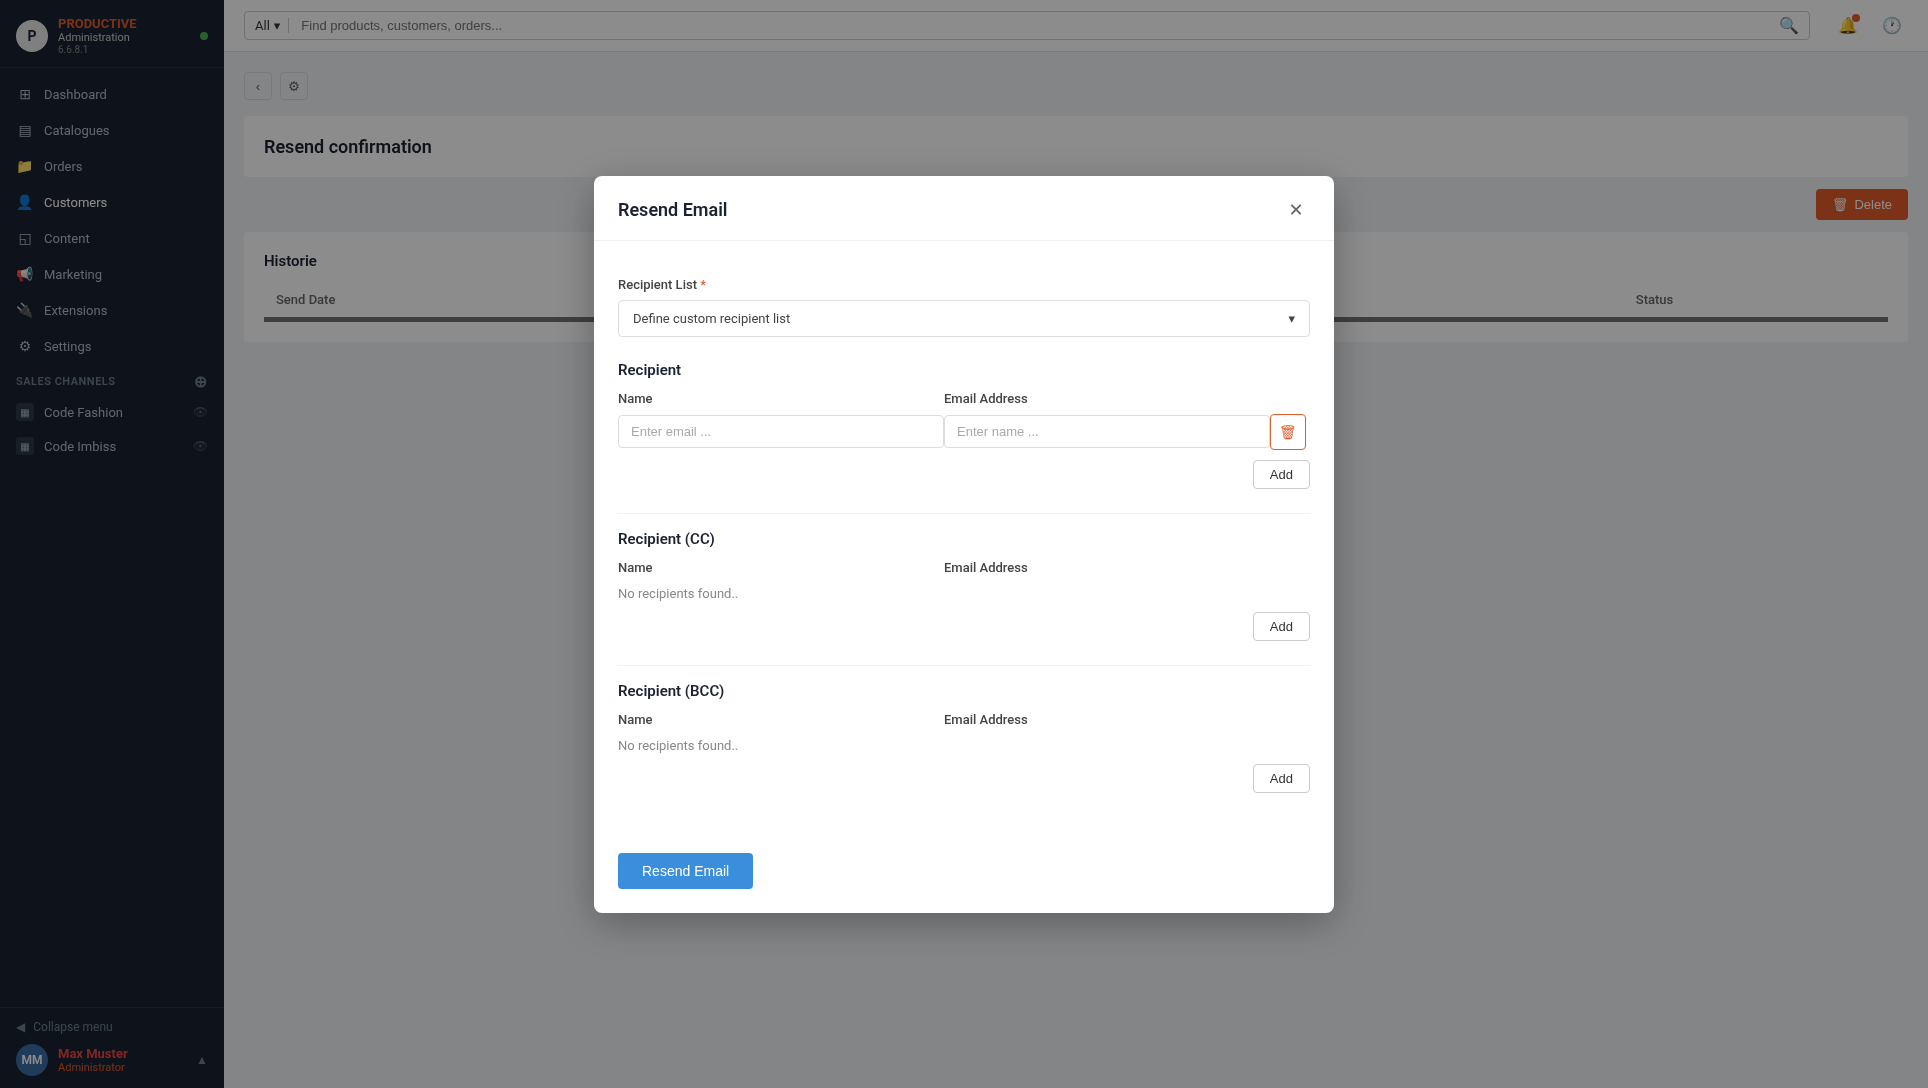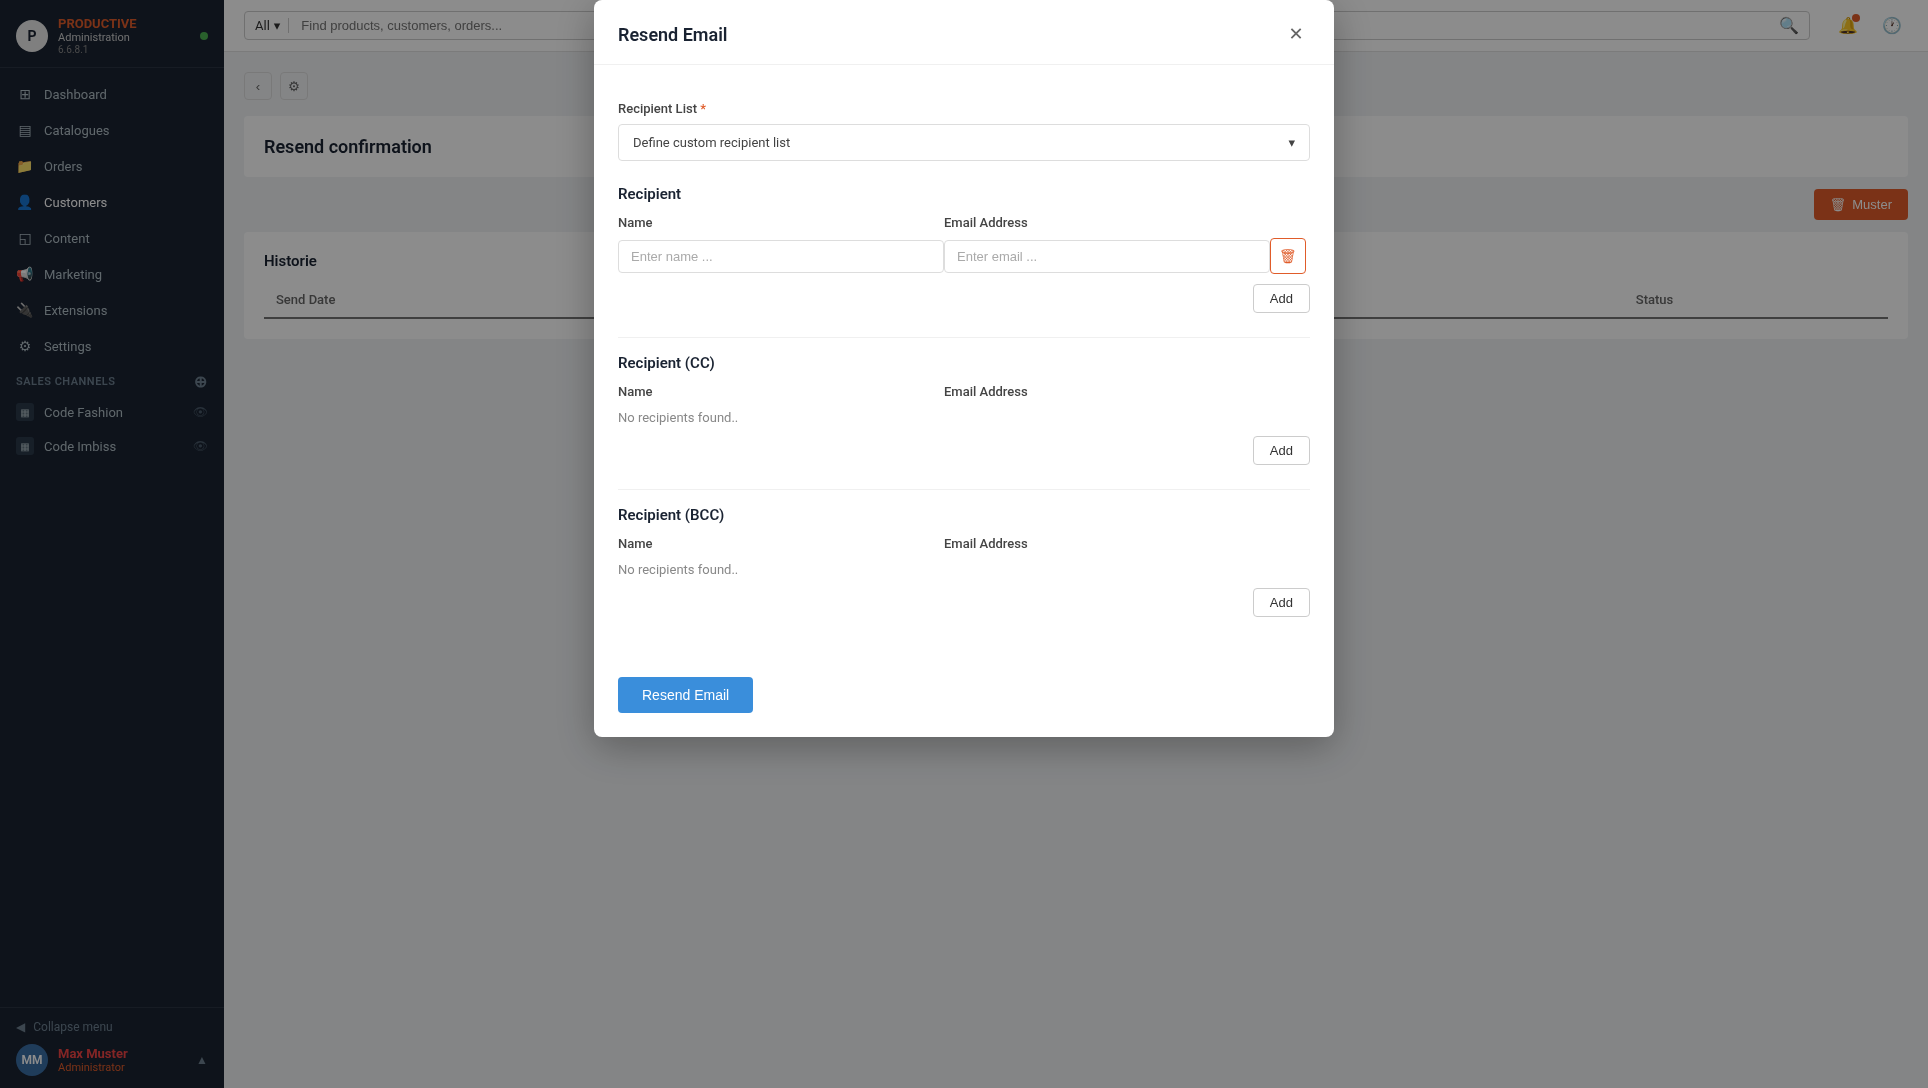--- a/index.html
+++ b/index.html
@@ -104,21 +104,21 @@
     .content-area { flex: 1; overflow-y: auto; padding: 20px; position: relative; }
     .nav-arrow { background: none; border: 1px solid #ddd; border-radius: 4px; width: 28px; height: 28px; display: flex; align-items: center; justify-content: center; cursor: pointer; color: #666; }
     .settings-btn { background: none; border: 1px solid #ddd; border-radius: 4px; width: 28px; height: 28px; display: flex; align-items: center; justify-content: center; cursor: pointer; color: #666; }
     .page-title { font-size: 18px; font-weight: 600; color: #1a2332; }
 
     
     .overlay {
       position: fixed; top: 0; left: 0; right: 0; bottom: 0;
       background: rgba(0,0,0,0.45);
       z-index: 100;
-      display: flex; align-items: flex-start; justify-content: center;
+      display: flex; align-items: center; justify-content: center;
     }
 
     
     .modal {
       background: #fff;
       border-radius: 8px;
       width: 740px;
       max-height: 80vh;
       overflow-y: auto;
       box-shadow: 0 10px 40px rgba(0,0,0,0.3);
@@ -209,21 +209,21 @@
       cursor: pointer;
     }
     .order-conf-header { display: flex; align-items: center; gap: 8px; margin-bottom: 16px; }
     .action-bar { display: flex; justify-content: flex-end; margin-bottom: 12px; }
     .delete-action-btn {
       background: #e05c2a; color: #fff; border: none; border-radius: 4px;
       padding: 8px 16px; font-size: 13px; cursor: pointer; display: flex; align-items: center; gap: 6px;
     }
     .card { background: #fff; border-radius: 4px; padding: 20px; margin-bottom: 12px; }
     .history-table { width: 100%; border-collapse: collapse; }
-    .history-table th { text-align: left; font-size: 13px; color: #666; font-weight: 500; padding: 10px 12px; border-bottom: 2px solid #737373; }
+    .history-table th { text-align: left; font-size: 13px; color: #666; font-weight: 500; padding: 10px 12px; border-bottom: 5px solid #737373; }
   </style>
 </head>
 <body>
 
 <div class="sidebar">
   <div class="sidebar-logo">
     <div class="logo-icon">P</div>
     <div class="logo-text">
       <span class="logo-app">PRODUCTIVE</span>
       <span class="logo-sub">Administration</span>
@@ -327,21 +327,21 @@
       <button class="settings-btn">⚙</button>
     </div>
 
     <div class="card">
       <div class="page-title">Resend confirmation</div>
     </div>
 
     <div class="action-bar">
       <button class="delete-action-btn">
         <span>🗑</span>
-        <span>Muster</span>
+        <span>Delete</span>
       </button>
     </div>
 
     <div class="card">
       <div class="section-title">Historie</div>
       <table class="history-table">
         <thead>
           <tr>
             <th>Send Date</th>
             <th>Triggered by</th>
@@ -376,22 +376,22 @@
         </div>
 
         <div class="form-section">
           <div class="section-title">Recipient</div>
           <div class="recipient-grid">
             <span class="col-header">Name</span>
             <span class="col-header">Email Address</span>
             <span></span>
           </div>
           <div class="recipient-grid" style="margin-top:8px;">
+            <input type="text" class="text-input" placeholder="Enter email ..." style="">
             <input type="text" class="text-input" placeholder="Enter name ..." style="">
-            <input type="text" class="text-input" placeholder="Enter email ..." style="">
             <button class="delete-btn">🗑</button>
           </div>
           <div style="overflow:hidden;">
             <button class="add-btn">Add</button>
           </div>
         </div>
 
         <hr class="divider">
 
         <div class="form-section">

